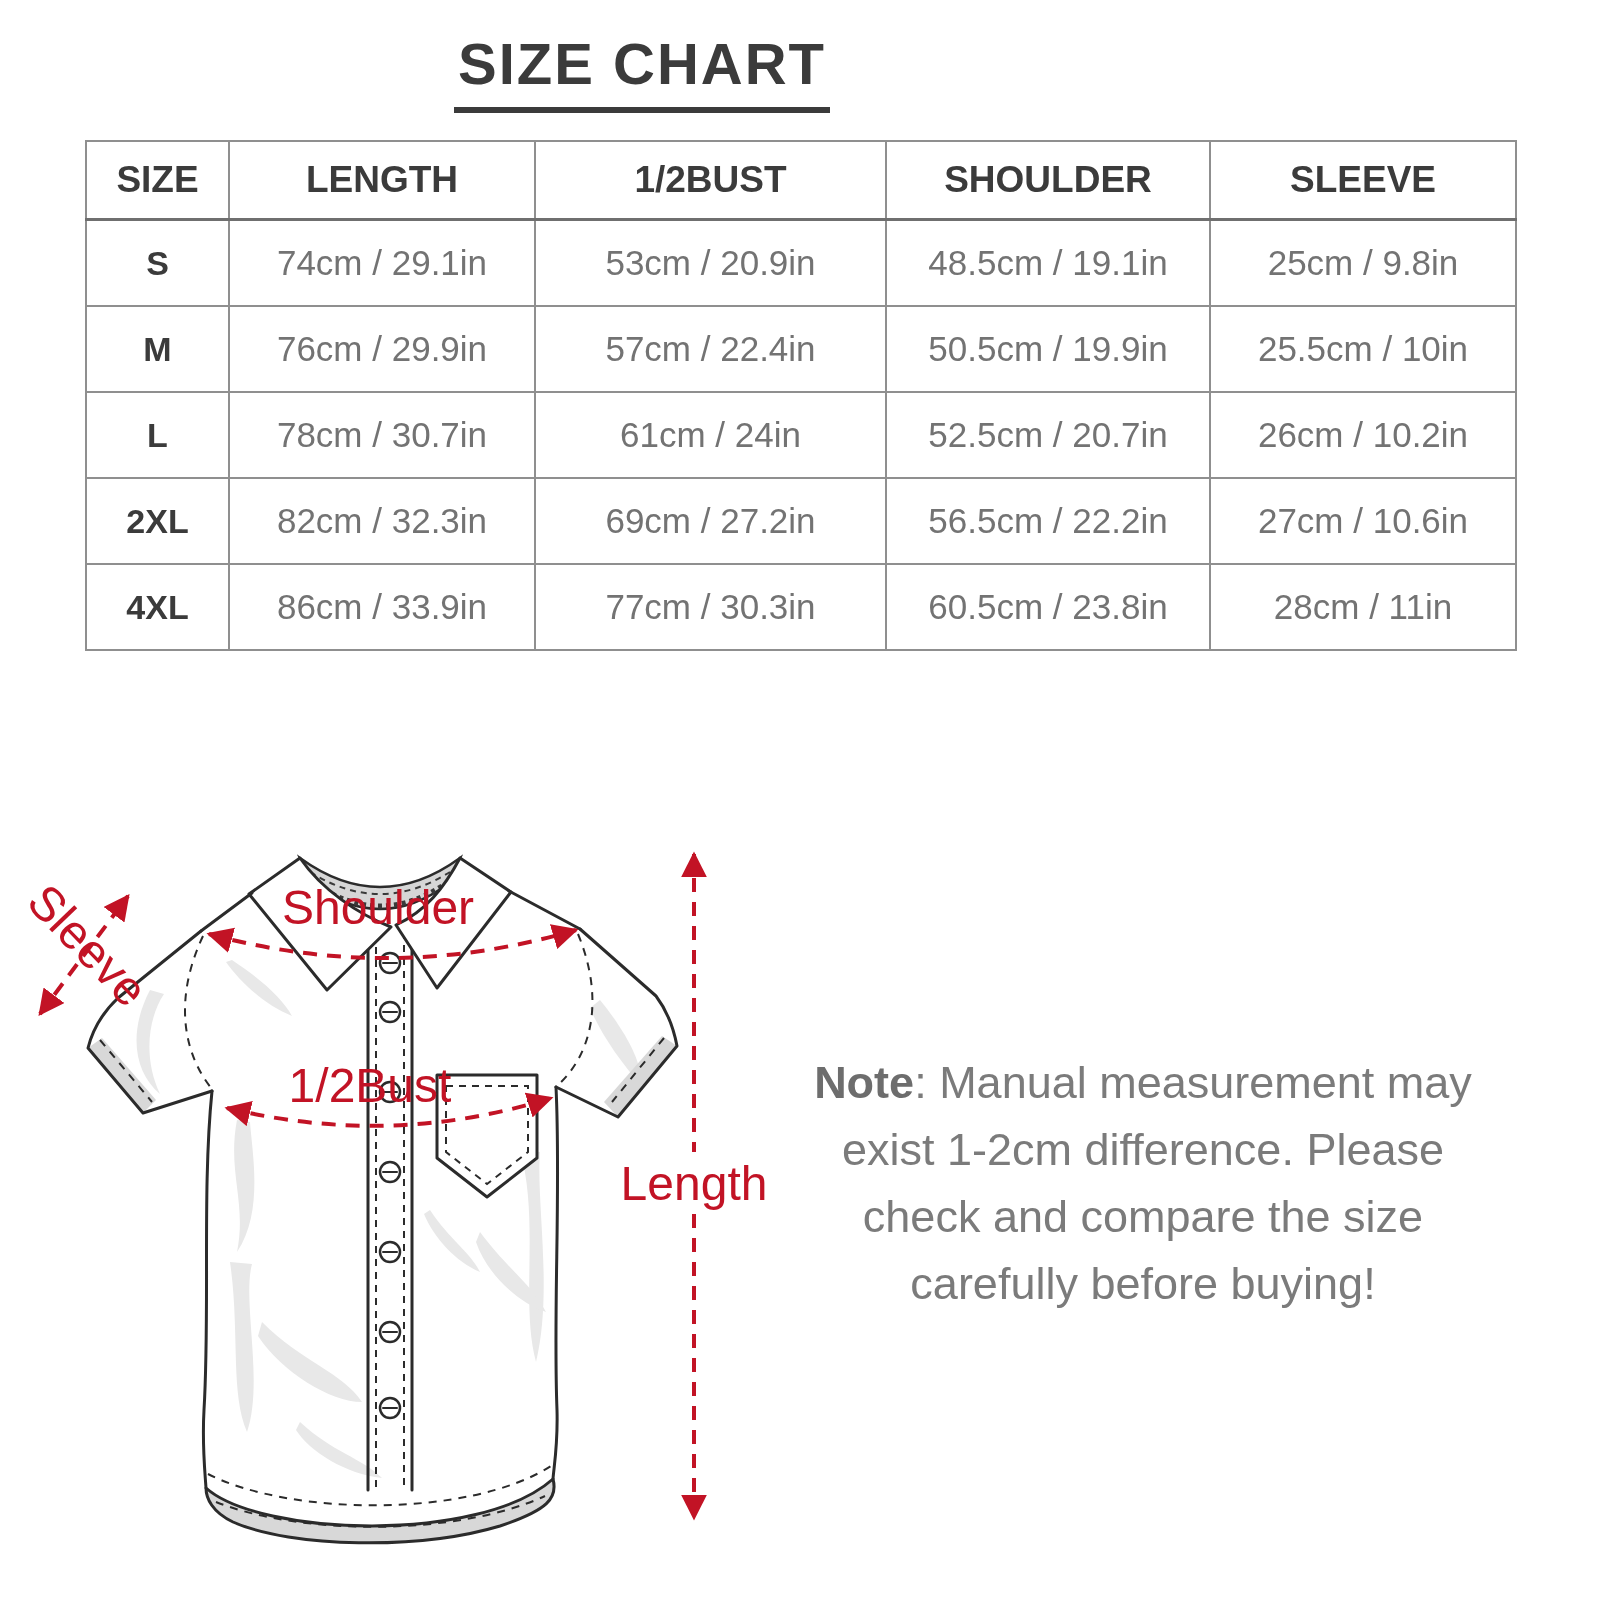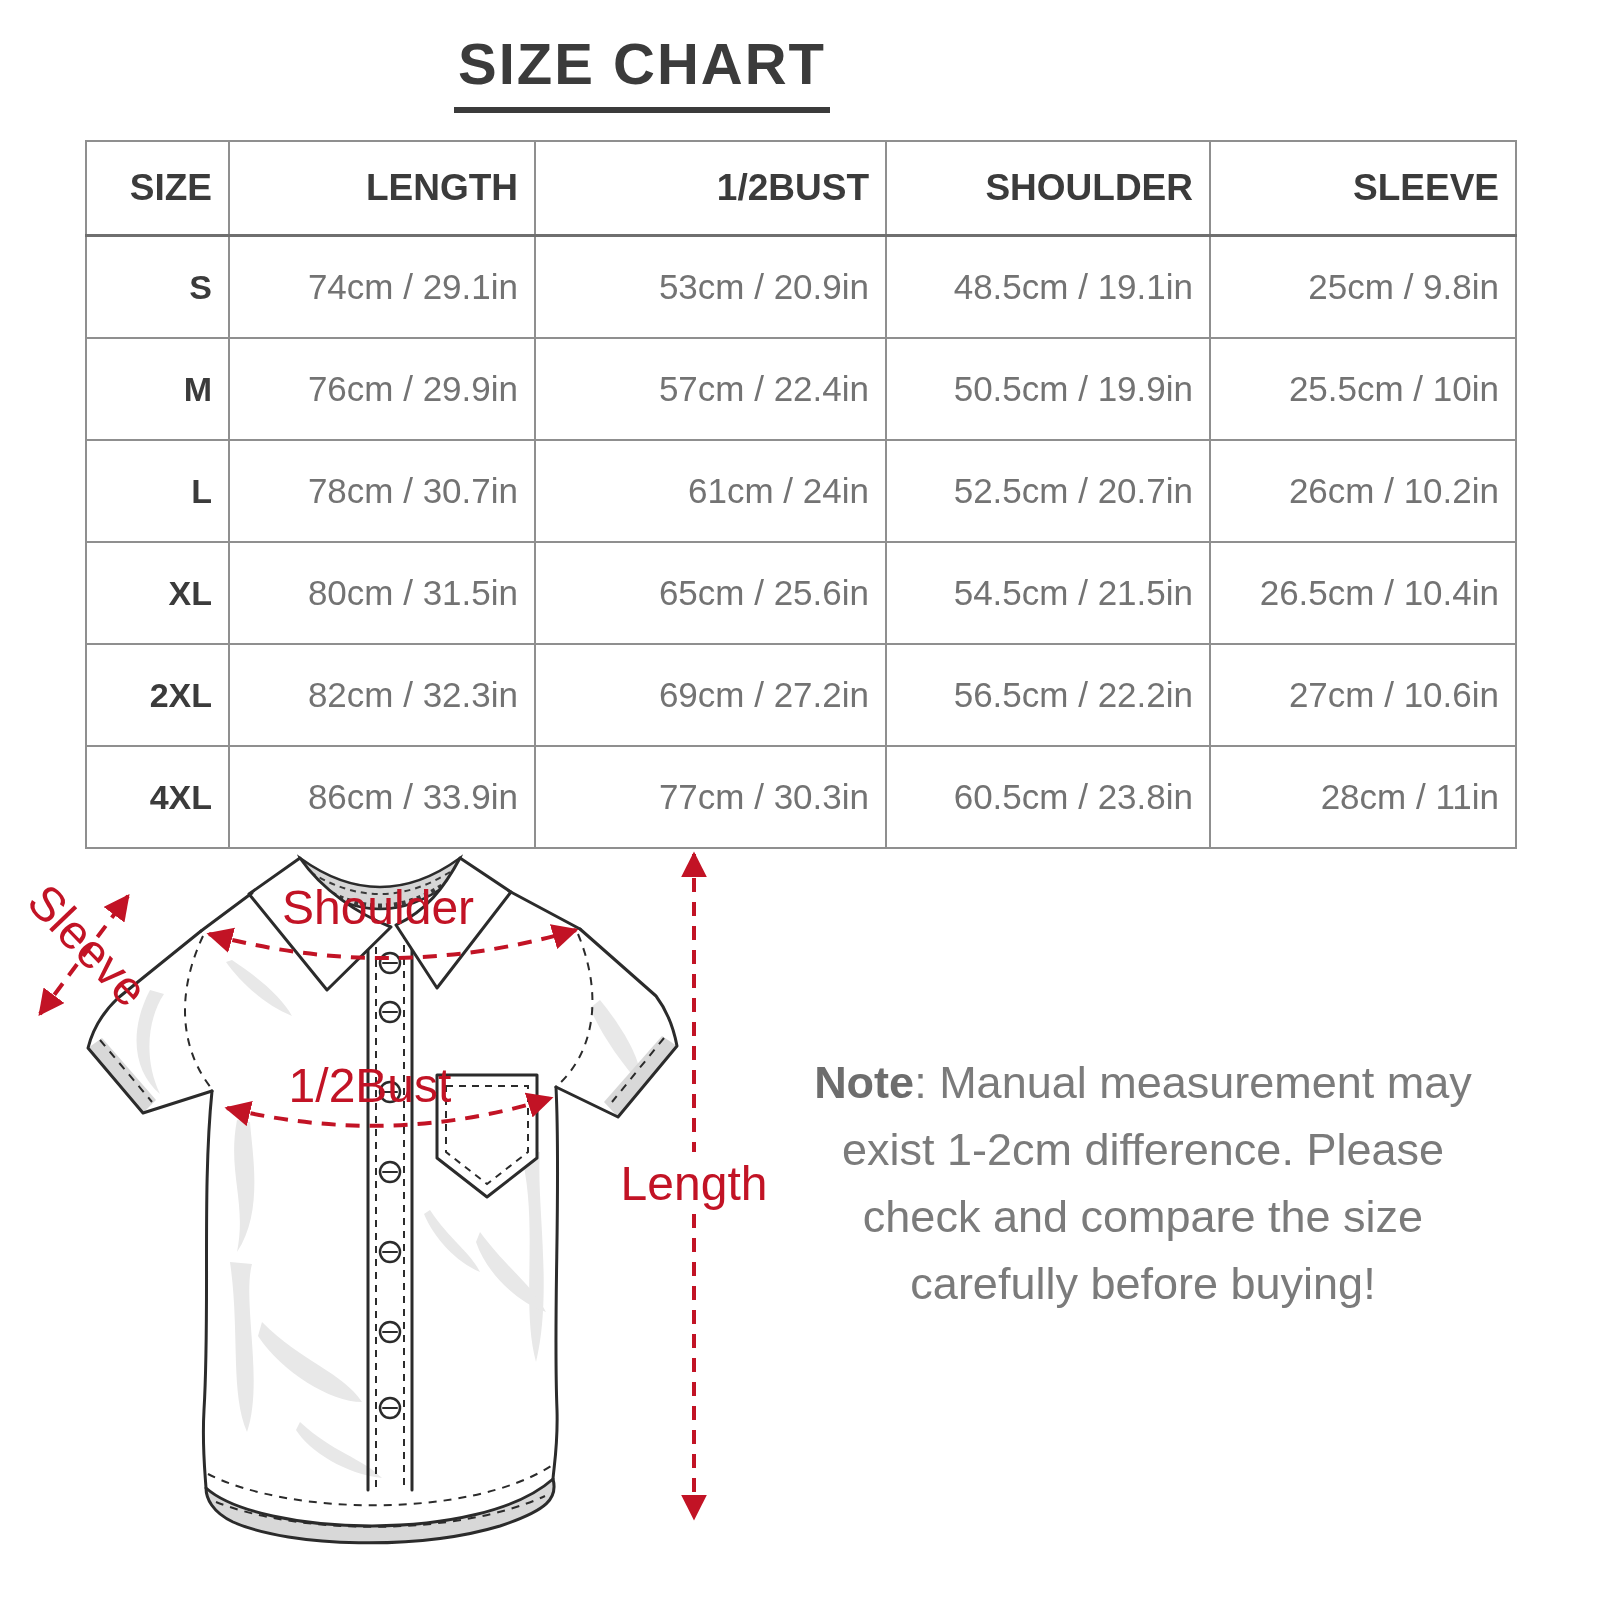--- a/index.html
+++ b/index.html
@@ -18,22 +18,22 @@
   .page-title{
     display:inline-block;font-size:58px;font-weight:bold;color:var(--text-dark);
     letter-spacing:2px;border-bottom:6px solid var(--text-dark);padding:0 4px 10px 4px;
   }
   
   table.size-table{
     position:absolute;left:85px;top:140px;width:1430px;
     border-collapse:collapse;table-layout:fixed;background:#fff;
   }
   .size-table th,.size-table td{
-    border:2px solid var(--line-gray);text-align:right;vertical-align:middle;
-    padding:16px;overflow:hidden;white-space:nowrap;
+    border:2px solid var(--line-gray);text-align:center;vertical-align:middle;
+    padding:8px;overflow:hidden;white-space:nowrap;
   }
   .size-table thead th{
     height:60px;font-size:37px;font-weight:bold;color:var(--text-dark);
     border-bottom:3px solid #6f6f6f;
   }
   .size-table tbody td{height:68px;font-size:35px;color:var(--text-gray);}
   .size-table tbody td.size-cell{font-weight:bold;color:var(--text-dark);font-size:34px;}
   
   .note{
     position:absolute;left:783px;top:1049px;width:720px;
@@ -92,27 +92,20 @@
       <td>25.5cm / 10in</td>
     </tr>
     <tr>
       <td class="size-cell">L</td>
       <td>78cm / 30.7in</td>
       <td>61cm / 24in</td>
       <td>52.5cm / 20.7in</td>
       <td>26cm / 10.2in</td>
     </tr>
     <tr>
-      <td class="size-cell">XL</td>
-      <td>80cm / 31.5in</td>
-      <td>65cm / 25.6in</td>
-      <td>54.5cm / 21.5in</td>
-      <td>26.5cm / 10.4in</td>
-    </tr>
-    <tr>
       <td class="size-cell">2XL</td>
       <td>82cm / 32.3in</td>
       <td>69cm / 27.2in</td>
       <td>56.5cm / 22.2in</td>
       <td>27cm / 10.6in</td>
     </tr>
     <tr>
       <td class="size-cell">4XL</td>
       <td>86cm / 33.9in</td>
       <td>77cm / 30.3in</td>

